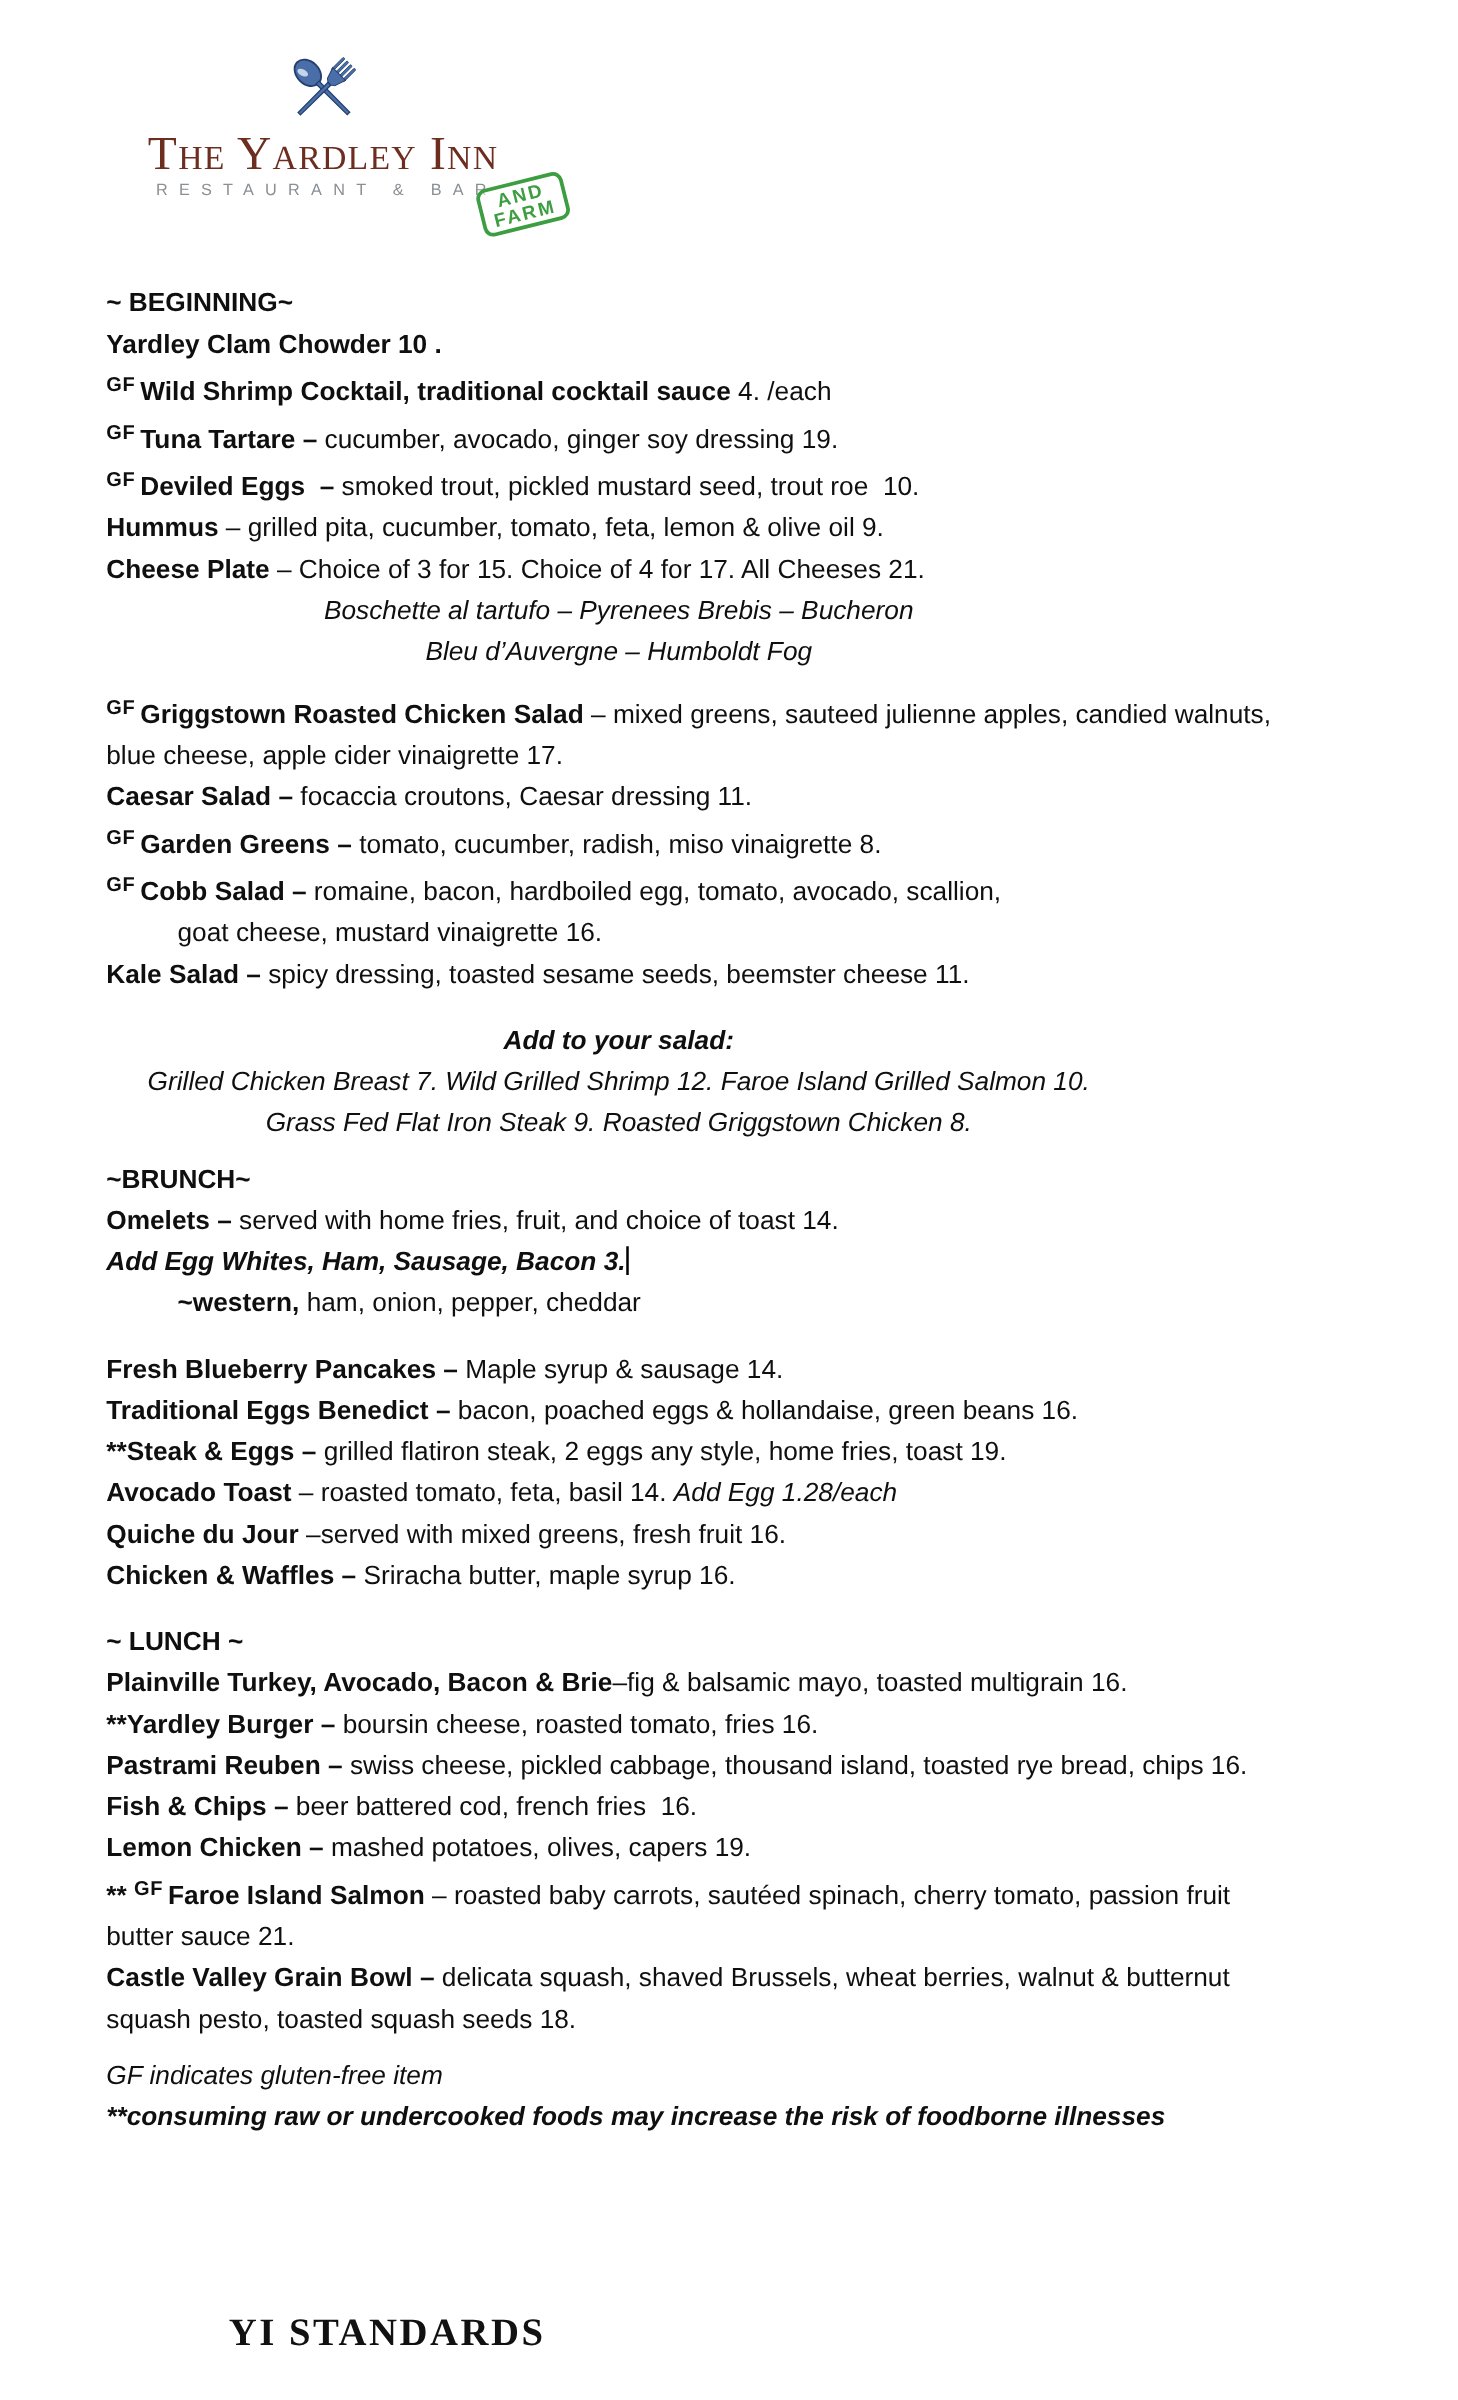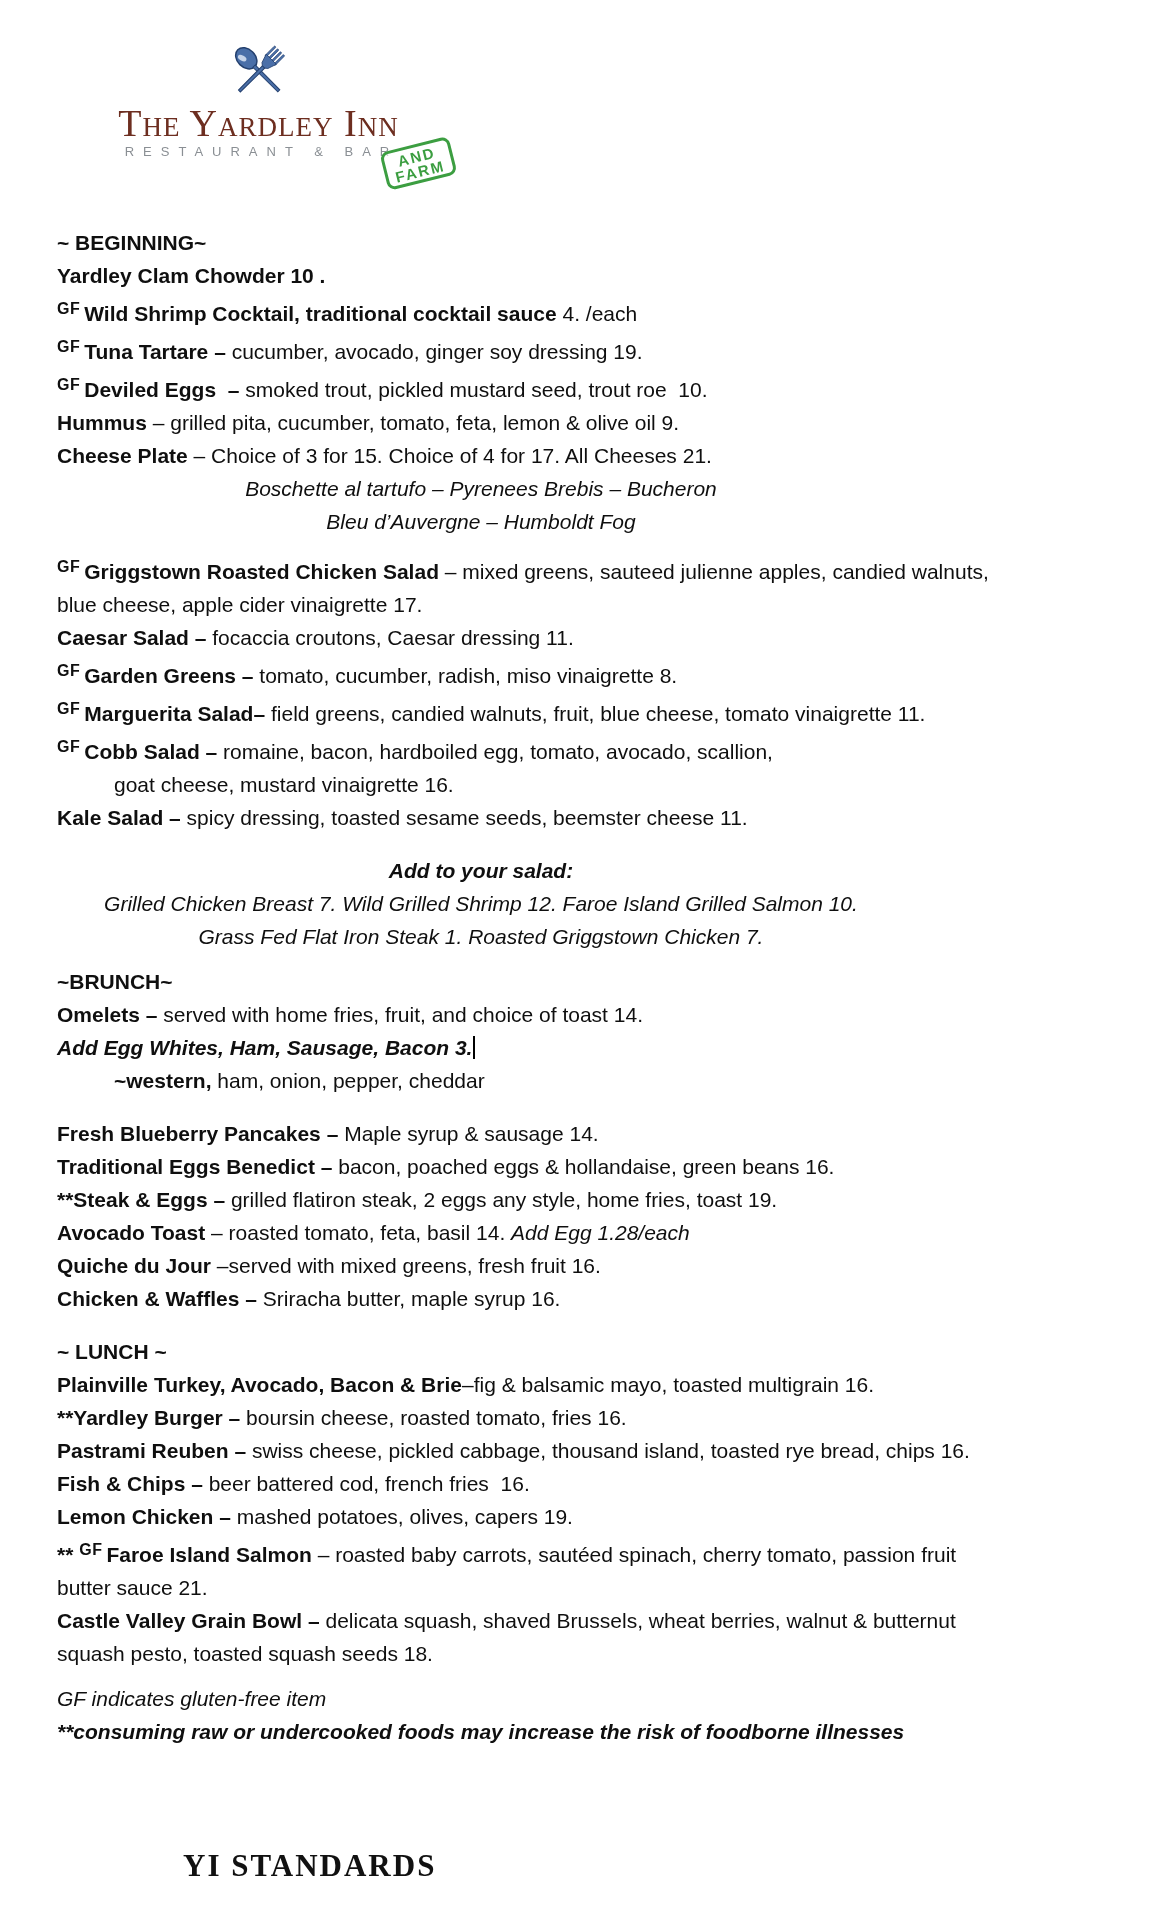--- a/index.html
+++ b/index.html
@@ -26,21 +26,21 @@
     font-weight:700;font-size:15px;line-height:15px;letter-spacing:2px;
     background:rgba(255,255,255,0.55);
   }
   .stamp span{display:block;text-align:center;}
 
   
   .content{
     position:absolute;left:57px;top:226px;width:848px;
     font-size:21px;line-height:33px;
   }
-  .line{white-space:pre;}
+  .line{white-space:pre;margin-left:28px;}
   .line.center{text-align:center;}
   .line.indent{padding-left:57px;}
   .line.gap{margin-top:12px;}
   .line.gap2{margin-top:20px;}
   .line.header{font-weight:700;}
   .t-r{font-weight:400;}
   .t-b{font-weight:700;}
   .t-i{font-style:italic;}
   .t-bi{font-weight:700;font-style:italic;text-align:center;}
   .t-gf{font-weight:700;font-size:16px;vertical-align:7px;margin-right:4px;letter-spacing:0.5px;}
@@ -91,27 +91,26 @@
       <div class="line"><span class="t-gf">GF</span><span class="t-b">Tuna Tartare –</span><span class="t-r"> cucumber, avocado, ginger soy dressing 19.</span></div>
       <div class="line"><span class="t-gf">GF</span><span class="t-b">Deviled Eggs  –</span><span class="t-r"> smoked trout, pickled mustard seed, trout roe  10.</span></div>
       <div class="line"><span class="t-b">Hummus</span><span class="t-r"> – grilled pita, cucumber, tomato, feta, lemon &amp; olive oil 9.</span></div>
       <div class="line"><span class="t-b">Cheese Plate</span><span class="t-r"> – Choice of 3 for 15. Choice of 4 for 17. All Cheeses 21.</span></div>
       <div class="line center"><span class="t-i">Boschette al tartufo – Pyrenees Brebis – Bucheron</span></div>
       <div class="line center"><span class="t-i">Bleu d’Auvergne – Humboldt Fog</span></div>
       <div class="line gap"><span class="t-gf">GF</span><span class="t-b">Griggstown Roasted Chicken Salad</span><span class="t-r"> – mixed greens, sauteed julienne apples, candied walnuts,</span></div>
       <div class="line"><span class="t-r">blue cheese, apple cider vinaigrette 17.</span></div>
       <div class="line"><span class="t-b">Caesar Salad –</span><span class="t-r"> focaccia croutons, Caesar dressing 11.</span></div>
       <div class="line"><span class="t-gf">GF</span><span class="t-b">Garden Greens –</span><span class="t-r"> tomato, cucumber, radish, miso vinaigrette 8.</span></div>
-      <div class="line"><span class="t-gf">GF</span><span class="t-b">Marguerita Salad–</span><span class="t-r"> field greens, candied walnuts, fruit, blue cheese, tomato vinaigrette 11.</span></div>
       <div class="line"><span class="t-gf">GF</span><span class="t-b">Cobb Salad –</span><span class="t-r"> romaine, bacon, hardboiled egg, tomato, avocado, scallion,</span></div>
       <div class="line indent"><span class="t-r">goat cheese, mustard vinaigrette 16.</span></div>
       <div class="line"><span class="t-b">Kale Salad –</span><span class="t-r"> spicy dressing, toasted sesame seeds, beemster cheese 11.</span></div>
       <div class="line center gap2"><span class="t-bi">Add to your salad:</span></div>
       <div class="line center"><span class="t-i">Grilled Chicken Breast 7. Wild Grilled Shrimp 12. Faroe Island Grilled Salmon 10.</span></div>
-      <div class="line center"><span class="t-i">Grass Fed Flat Iron Steak 1. Roasted Griggstown Chicken 7.</span></div>
+      <div class="line center"><span class="t-i">Grass Fed Flat Iron Steak 9. Roasted Griggstown Chicken 8.</span></div>
       <div class="line header gap"><span class="t-b">~BRUNCH~</span></div>
       <div class="line"><span class="t-b">Omelets –</span><span class="t-r"> served with home fries, fruit, and choice of toast 14.</span></div>
       <div class="line"><span class="t-bi">Add Egg Whites, Ham, Sausage, Bacon 3.</span><span class="cursor"></span></div>
       <div class="line indent"><span class="t-b">~western,</span><span class="t-r"> ham, onion, pepper, cheddar</span></div>
       <div class="line gap2"><span class="t-b">Fresh Blueberry Pancakes –</span><span class="t-r"> Maple syrup &amp; sausage 14.</span></div>
       <div class="line"><span class="t-b">Traditional Eggs Benedict –</span><span class="t-r"> bacon, poached eggs &amp; hollandaise, green beans 16.</span></div>
       <div class="line"><span class="t-b">**Steak &amp; Eggs –</span><span class="t-r"> grilled flatiron steak, 2 eggs any style, home fries, toast 19.</span></div>
       <div class="line"><span class="t-b">Avocado Toast</span><span class="t-r"> – roasted tomato, feta, basil 14. </span><span class="t-i">Add Egg 1.28/each</span></div>
       <div class="line"><span class="t-b">Quiche du Jour</span><span class="t-r"> –served with mixed greens, fresh fruit 16.</span></div>
       <div class="line"><span class="t-b">Chicken &amp; Waffles –</span><span class="t-r"> Sriracha butter, maple syrup 16.</span></div>

